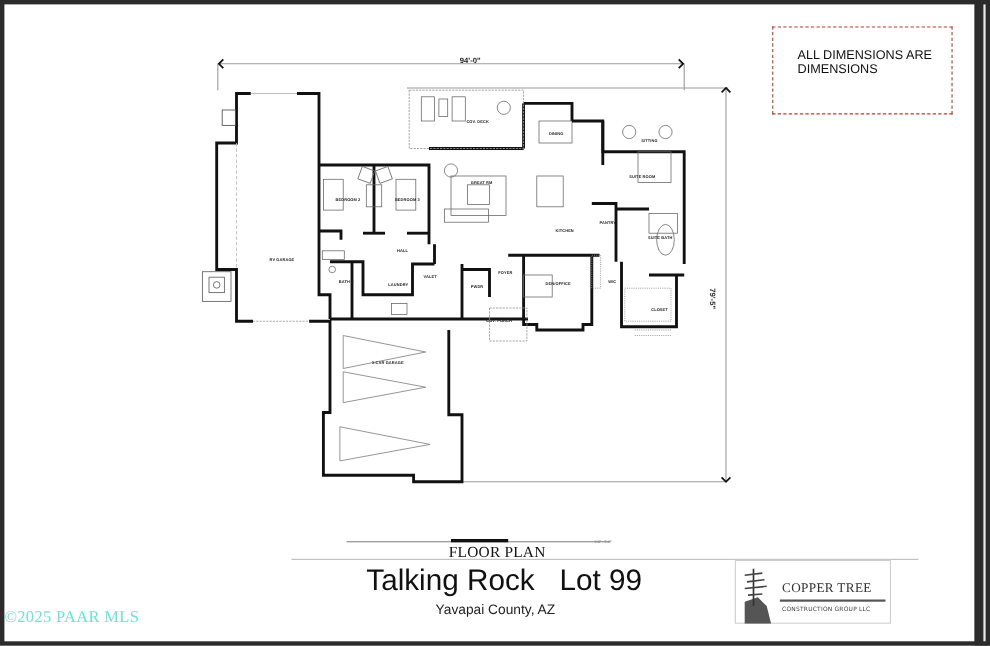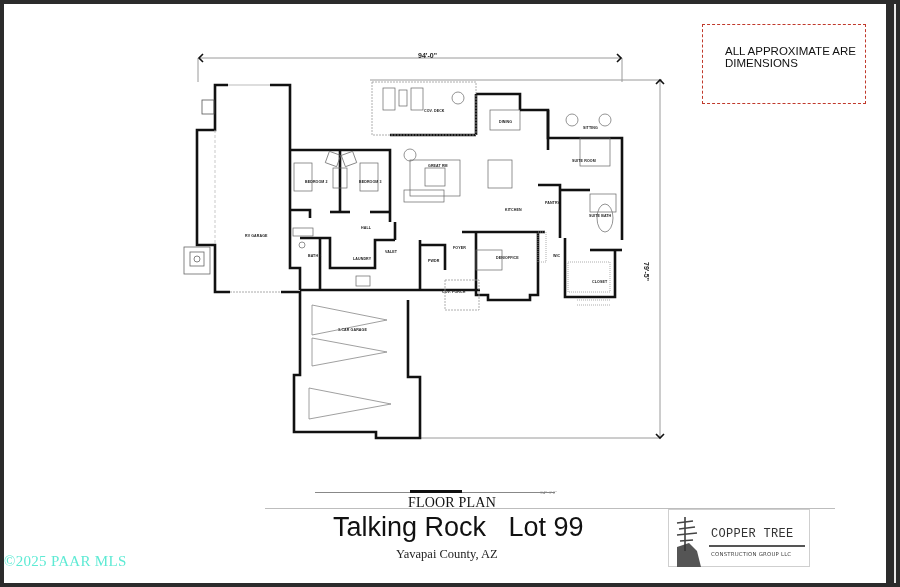--- a/index.html
+++ b/index.html
@@ -9,40 +9,40 @@
   .frame-right-inner { position: absolute; left: 894px; top: 4px; width: 2px; height: 579px; background: #e8e8e8; }
   .disclaimer { position: absolute; left: 702px; top: 24px; width: 164px; height: 80px; border: 1px dashed #c0392b; box-sizing: border-box; }
   .disclaimer-text { position: absolute; left: 22px; top: 20px; font-size: 11.5px; line-height: 12px; color: #111; font-family: "Liberation Sans", sans-serif; }
   .plan { position: absolute; left: 0; top: 0; }
   .title-block-line { position: absolute; left: 265px; top: 508px; width: 570px; height: 1px; background: #bdbdbd; }
   .fp-line { position: absolute; left: 315px; top: 492px; width: 240px; height: 1px; background: #888; }
   .fp-bar { position: absolute; left: 410px; top: 490px; width: 52px; height: 3px; background: #111; }
   .fp-label { position: absolute; left: 408px; top: 495px; font-family: "Liberation Serif", serif; font-size: 14px; color: #111; letter-spacing: 0.2px; }
   .fp-scale { position: absolute; left: 540px; top: 490px; font-family: "Liberation Serif", serif; font-size: 4px; color: #777; }
   .main-title { position: absolute; left: 333px; top: 512px; font-family: Liberation Sans, sans-serif; font-size: 27px; color: #111; white-space: pre; }
-  .subtitle { position: absolute; left: 396px; top: 547px; font-family: Liberation Serif, serif; font-size: 12.5px; color: #222; }
+  .subtitle { position: absolute; left: 396px; top: 547px; font-family: Liberation Sans, sans-serif; font-size: 12.5px; color: #222; }
   .logo { position: absolute; left: 668px; top: 509px; width: 142px; height: 58px; border: 1px solid #cfcfcf; box-sizing: border-box; background: #fff; }
-  .logo-name { position: absolute; left: 42px; top: 17px; font-family: Liberation Mono, monospace; font-size: 12px; color: #333; letter-spacing: 0.3px; }
+  .logo-name { position: absolute; left: 42px; top: 17px; font-family: Liberation Serif, serif; font-size: 12px; color: #333; letter-spacing: 0.3px; }
   .logo-rule { position: absolute; left: 40px; top: 35px; width: 96px; height: 2px; background: #555; }
   .logo-sub { position: absolute; left: 42px; top: 41px; font-family: "DejaVu Sans", sans-serif; font-size: 5.4px; color: #444; letter-spacing: 0.2px; }
   .copyright { position: absolute; left: 4px; top: 553px; font-family: Liberation Serif, serif; font-size: 15px; color: #5eead4; letter-spacing: 0.3px; }
   .dim-h-label { position: absolute; left: 418px; top: 52px; font-size: 7px; color: #222; font-weight: bold; }
   .dim-v-label { position: absolute; left: 650px; top: 262px; font-size: 7px; color: #222; font-weight: bold; transform: rotate(90deg); transform-origin: left top; }
   .room-label { position: absolute; font-size: 3.6px; color: #222; font-weight: bold; white-space: nowrap; letter-spacing: 0.1px; }
 </style>
 </head>
 <body>
 
 <div class="sheet"></div>
 <div class="frame-right"></div>
 <div class="frame-right-inner"></div>
 
 <div class="disclaimer">
   <div class="disclaimer-text">
-    <div>ALL APPROXIMATE ARE</div>
+    <div>ALL DIMENSIONS ARE</div>
     <div>DIMENSIONS</div>
   </div>
 </div>
 
 <svg class="plan" width="900" height="587" viewBox="0 0 900 587">
 
   <g stroke="#9a9a9a" stroke-width="1" fill="none">
     <line x1="200" y1="58" x2="622" y2="58"></line>
     <line x1="198" y1="58" x2="198" y2="82"></line>
     <line x1="622" y1="58" x2="622" y2="82"></line>

